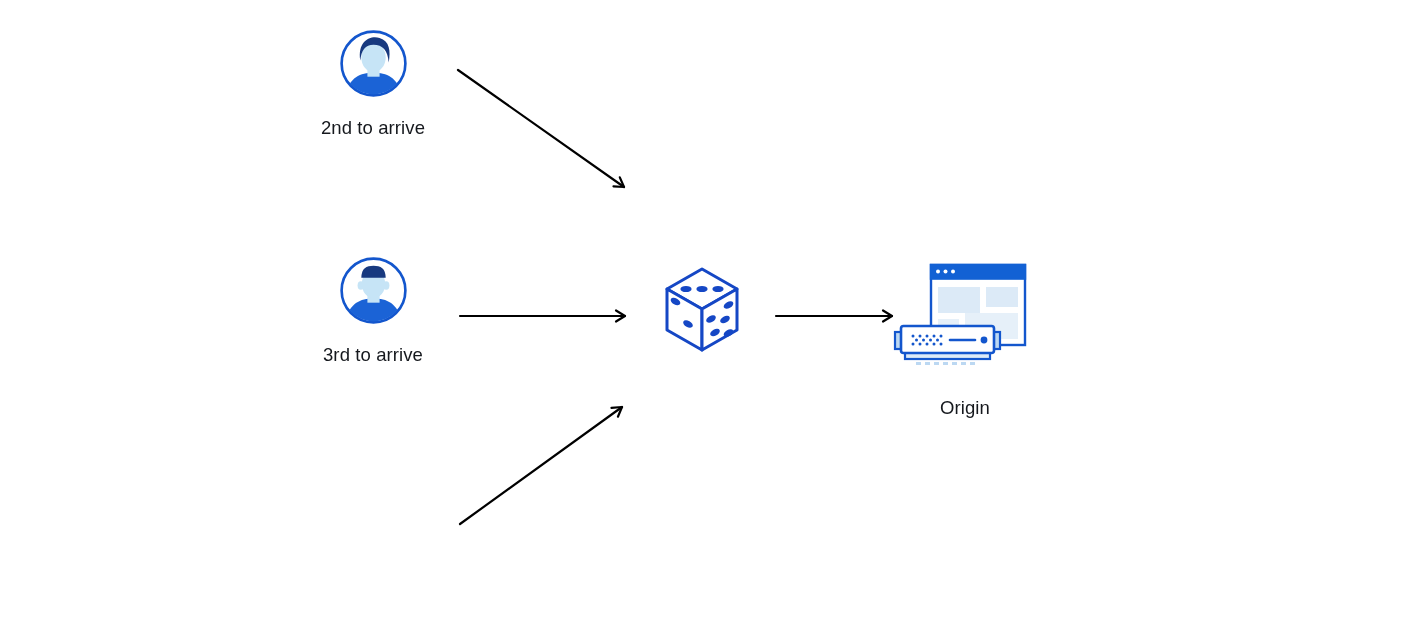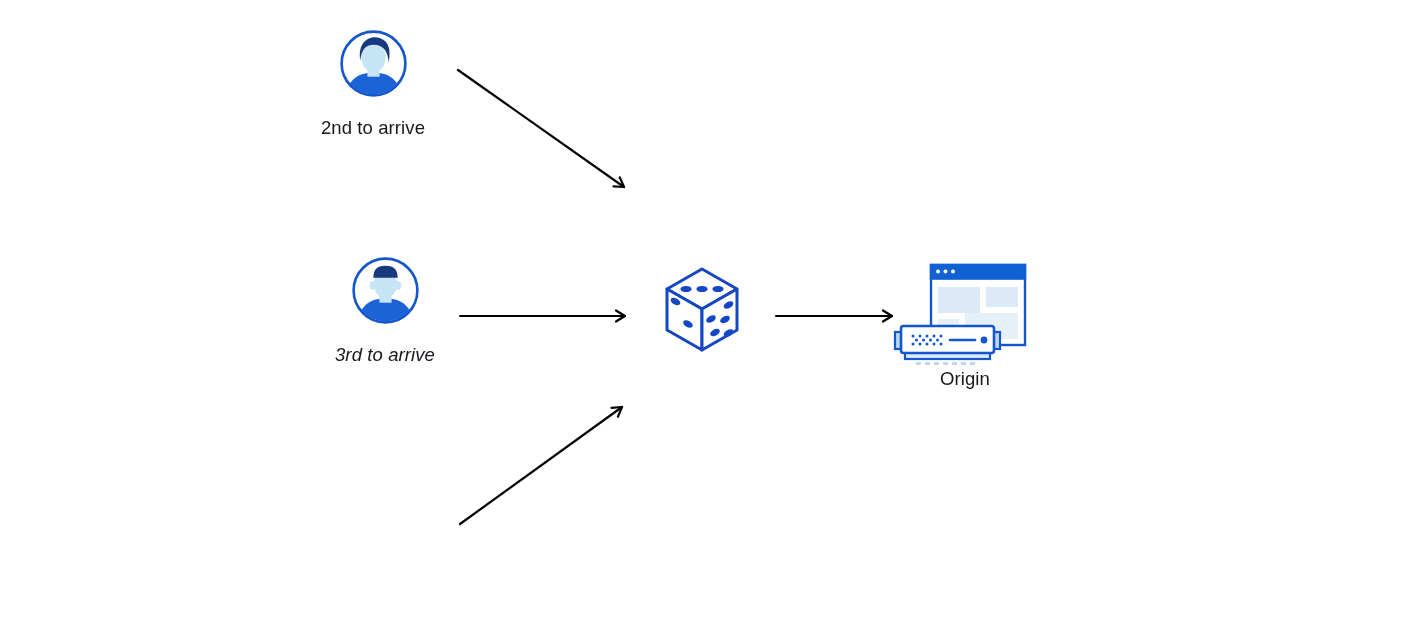--- a/index.html
+++ b/index.html
@@ -33,23 +33,23 @@
     margin-top: 20px;
     font-size: 18.5px;
     color: #15181d;
     letter-spacing: 0.1px;
     white-space: nowrap;
   }
   .client-node   { width: 170px; }
   .dice-node     { left: 662px; top: 266px; }
   .origin-node   { left: 888px; top: 256px; width: 154px; }
   .client-top    { left: 288px; top: 30px; }
-  .client-middle { left: 300px; top: 257px; font-style: italic; }
+  .client-middle { left: 288px; top: 257px; }
   .client-bottom { left: 288px; top: 484px; }
-  .origin-node .node-label { margin-top: 0; }
+  .origin-node .node-label { margin-top: 29px; }
 </style>
 </head>
 <body>
 
 <div class="canvas">
 
   <svg class="arrow-layer" width="1405" height="633" viewBox="0 0 1405 633" xmlns="http://www.w3.org/2000/svg">
     <defs>
       <marker id="ah" viewBox="0 0 16 16" refX="13" refY="8" markerWidth="16" markerHeight="16" markerUnits="userSpaceOnUse" orient="auto">
         <path d="M4,2.5 L13,8 L4,13.5" fill="none" stroke="#000000" stroke-width="2.2" stroke-linecap="round" stroke-linejoin="round"></path>

